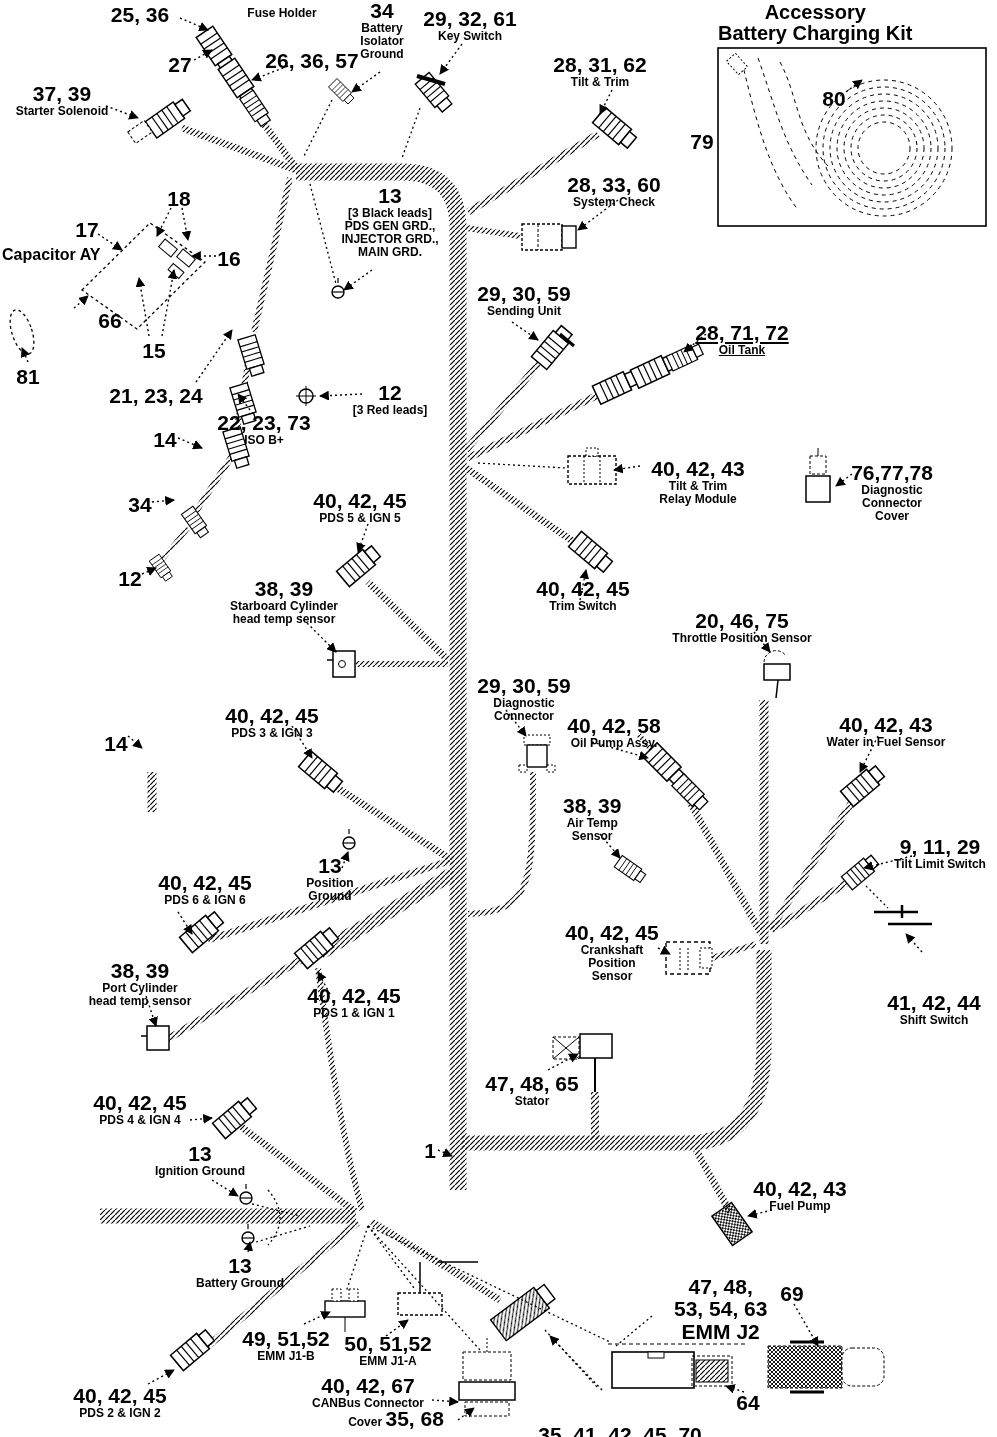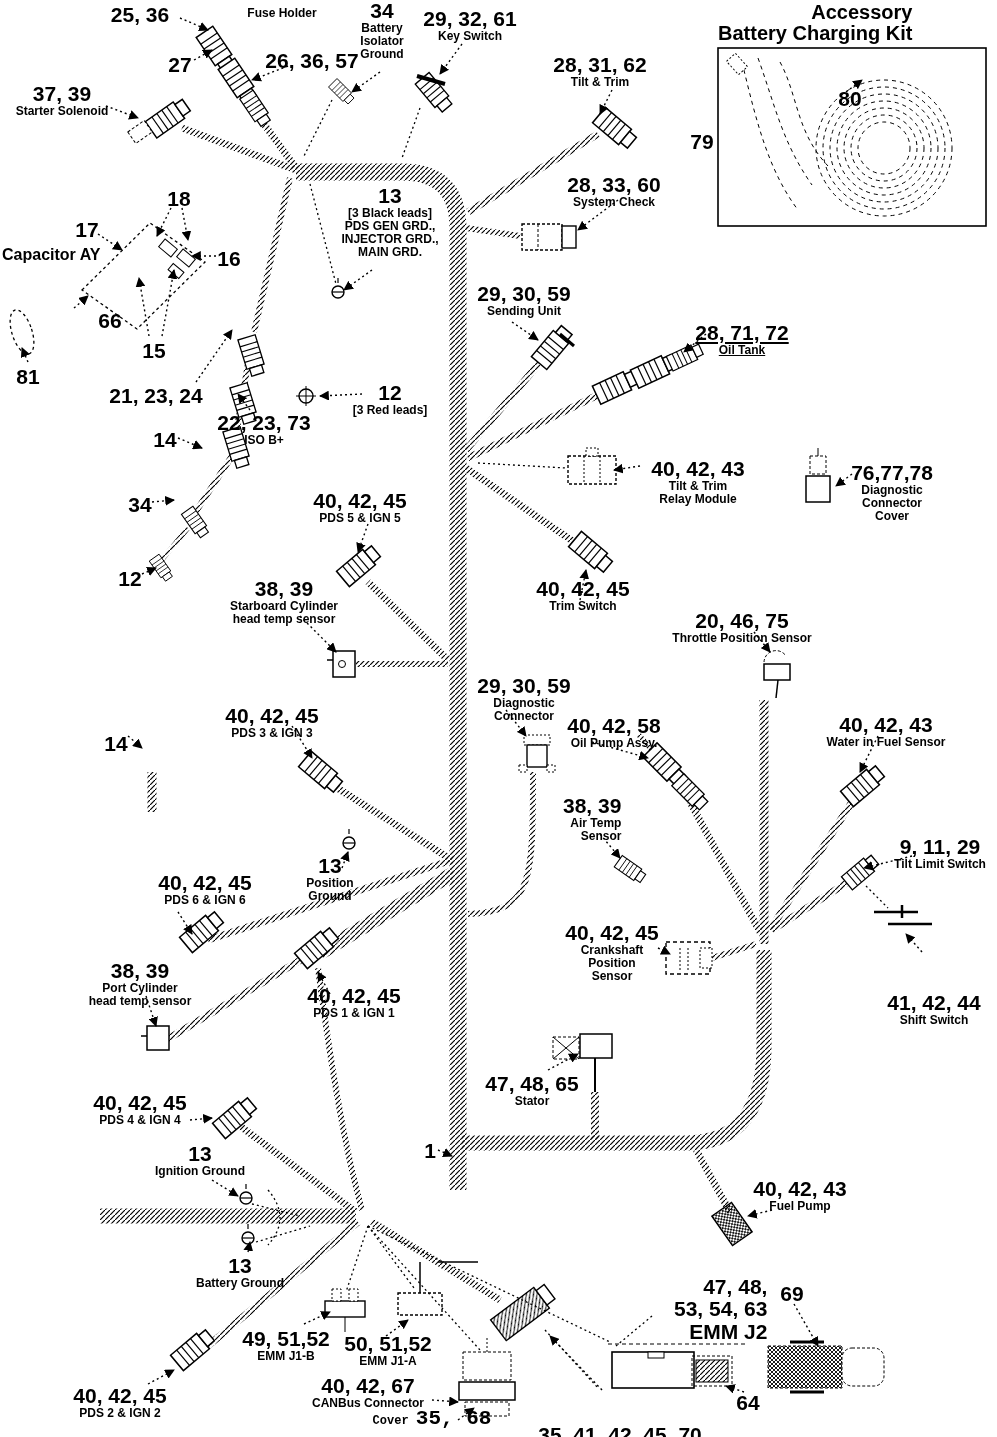--- a/index.html
+++ b/index.html
@@ -1,21 +1,21 @@
 <!DOCTYPE html>
 <html><head>
 <meta charset="utf-8">
 <style>
   html,body{margin:0;padding:0;background:#fff;}
   #stage{position:relative;width:997px;height:1437px;background:#fff;overflow:hidden;
          font-family:"Liberation Sans",sans-serif;color:#000;}
   #art{position:absolute;left:0;top:0;}
   .lbl{position:absolute;font-weight:700;text-align:center;transform:translateX(-50%);
        line-height:1.07;white-space:nowrap;z-index:5;}
-  .lbl.left{transform:none;text-align:right;}
+  .lbl.left{transform:none;text-align:center;}
   .num{font-size:21px;display:block;}
   .nm{font-size:12px;display:block;}
   .inline .num,.inline .nm{display:inline;vertical-align:baseline;}
 </style>
 </head>
 <body>
 
 <div id="stage">
 
 <svg id="art" width="997" height="1437" viewBox="0 0 997 1437">
@@ -365,21 +365,21 @@
         <span class="num">28, 31, 62</span>
         <span class="nm">Tilt &amp; Trim</span>
       </div>
       <div class="lbl left" style="left: 718px; top: 2px;">
         <span class="nm" style="font-size: 20px;">Accessory</span>
         <span class="nm" style="font-size: 20px;">Battery Charging Kit</span>
       </div>
       <div class="lbl" style="left: 702px; top: 131px;">
         <span class="num">79</span>
       </div>
-      <div class="lbl" style="left: 834px; top: 88px; margin-left: 16px;">
+      <div class="lbl" style="left: 834px; top: 88px;">
         <span class="num">80</span>
       </div>
       <div class="lbl" style="left: 614px; top: 174px;">
         <span class="num">28, 33, 60</span>
         <span class="nm">System Check</span>
       </div>
       <div class="lbl" style="left: 179px; top: 188px;">
         <span class="num">18</span>
       </div>
       <div class="lbl" style="left: 87px; top: 219px;">
@@ -567,16 +567,16 @@
         <span class="num">40, 42, 45</span>
         <span class="nm">PDS 2 &amp; IGN 2</span>
       </div>
       <div class="lbl" style="left: 748px; top: 1392px;">
         <span class="num">64</span>
       </div>
       <div class="lbl" style="left: 620px; top: 1392px; margin-top: 32px;">
         <span class="num">35, 41, 42, 45, 70</span>
         <span class="nm">Water Pressure Sensor/Cover</span>
       </div>
-      <div class="lbl inline" style="left: 432px; top: 1408px; font-family: Liberation Mono, monospace;"><span class="nm">Cover </span><span class="num">35, 68</span></div>
+      <div class="lbl inline" style="left: 396px; top: 1408px;"><span class="nm">Cover </span><span class="num">35, 68</span></div>
     </div>
 
 </div>
 
 </body></html>

